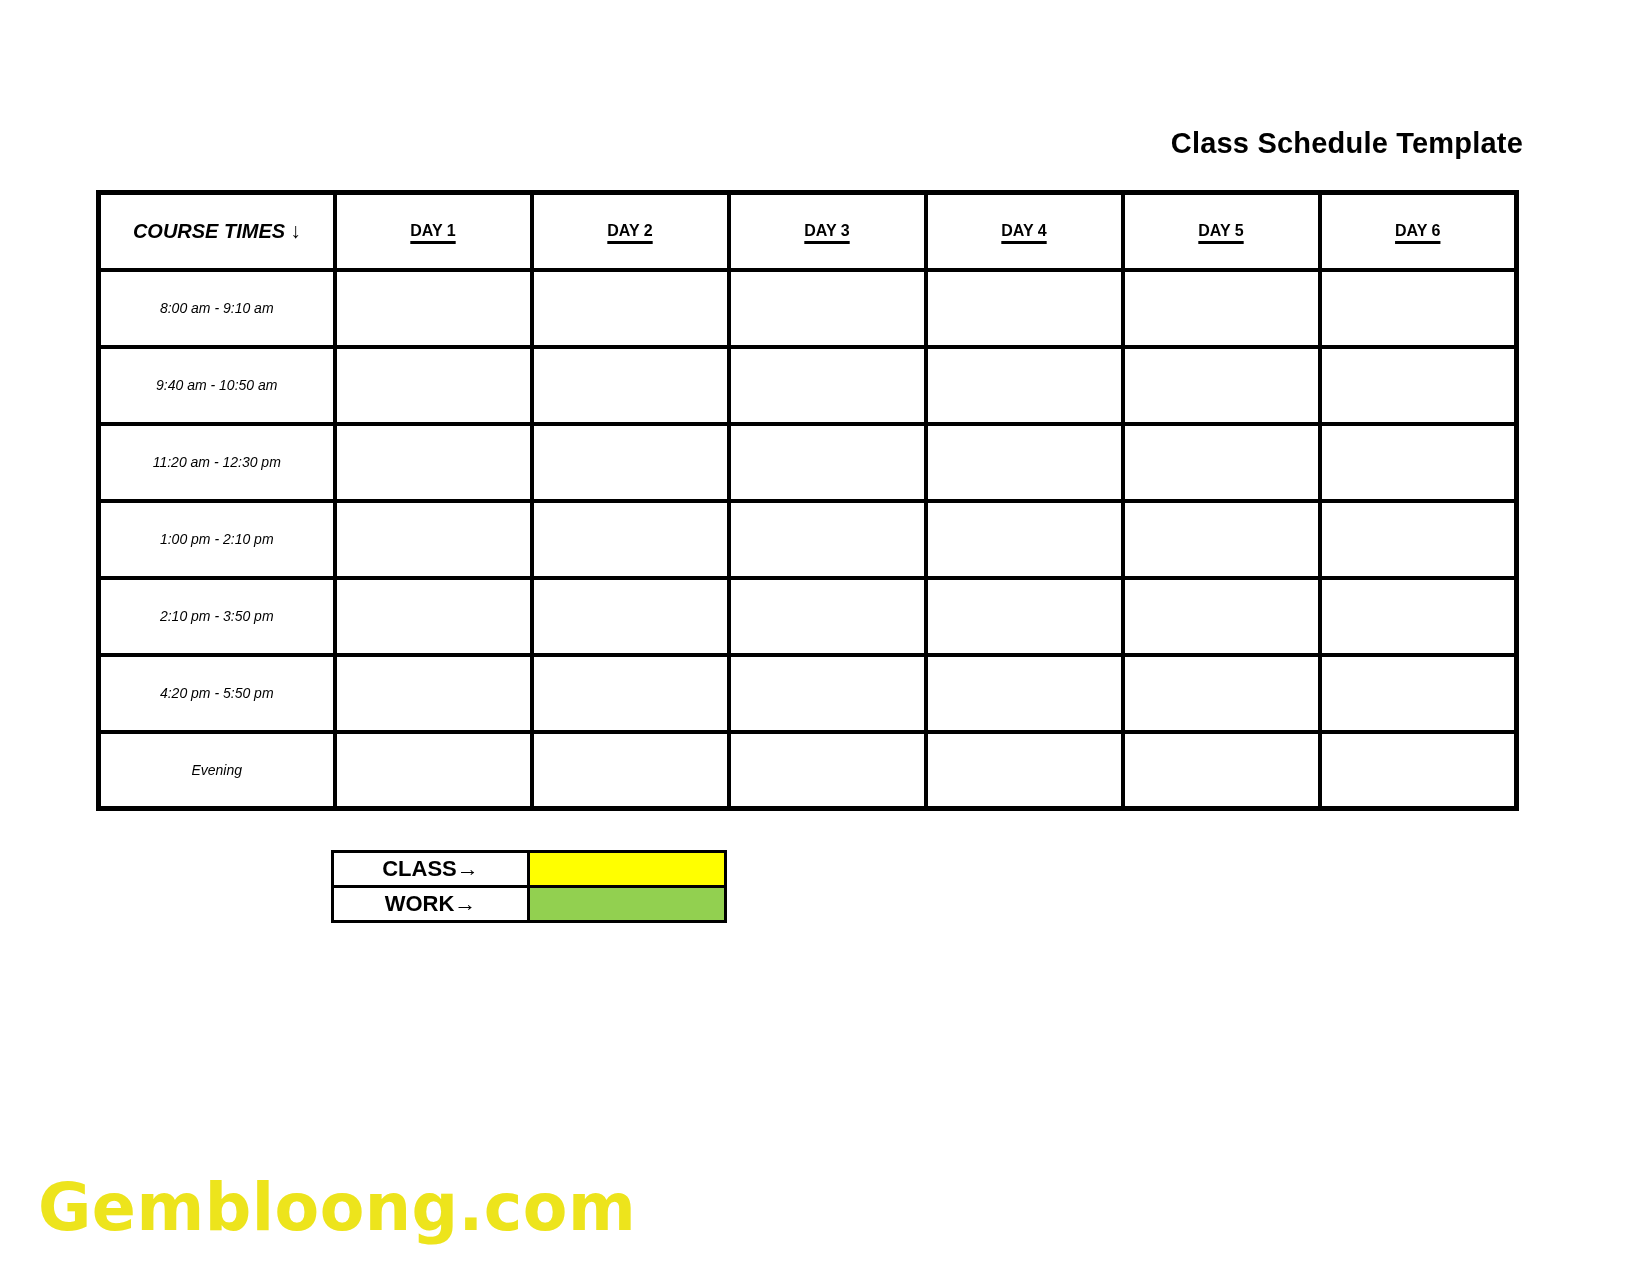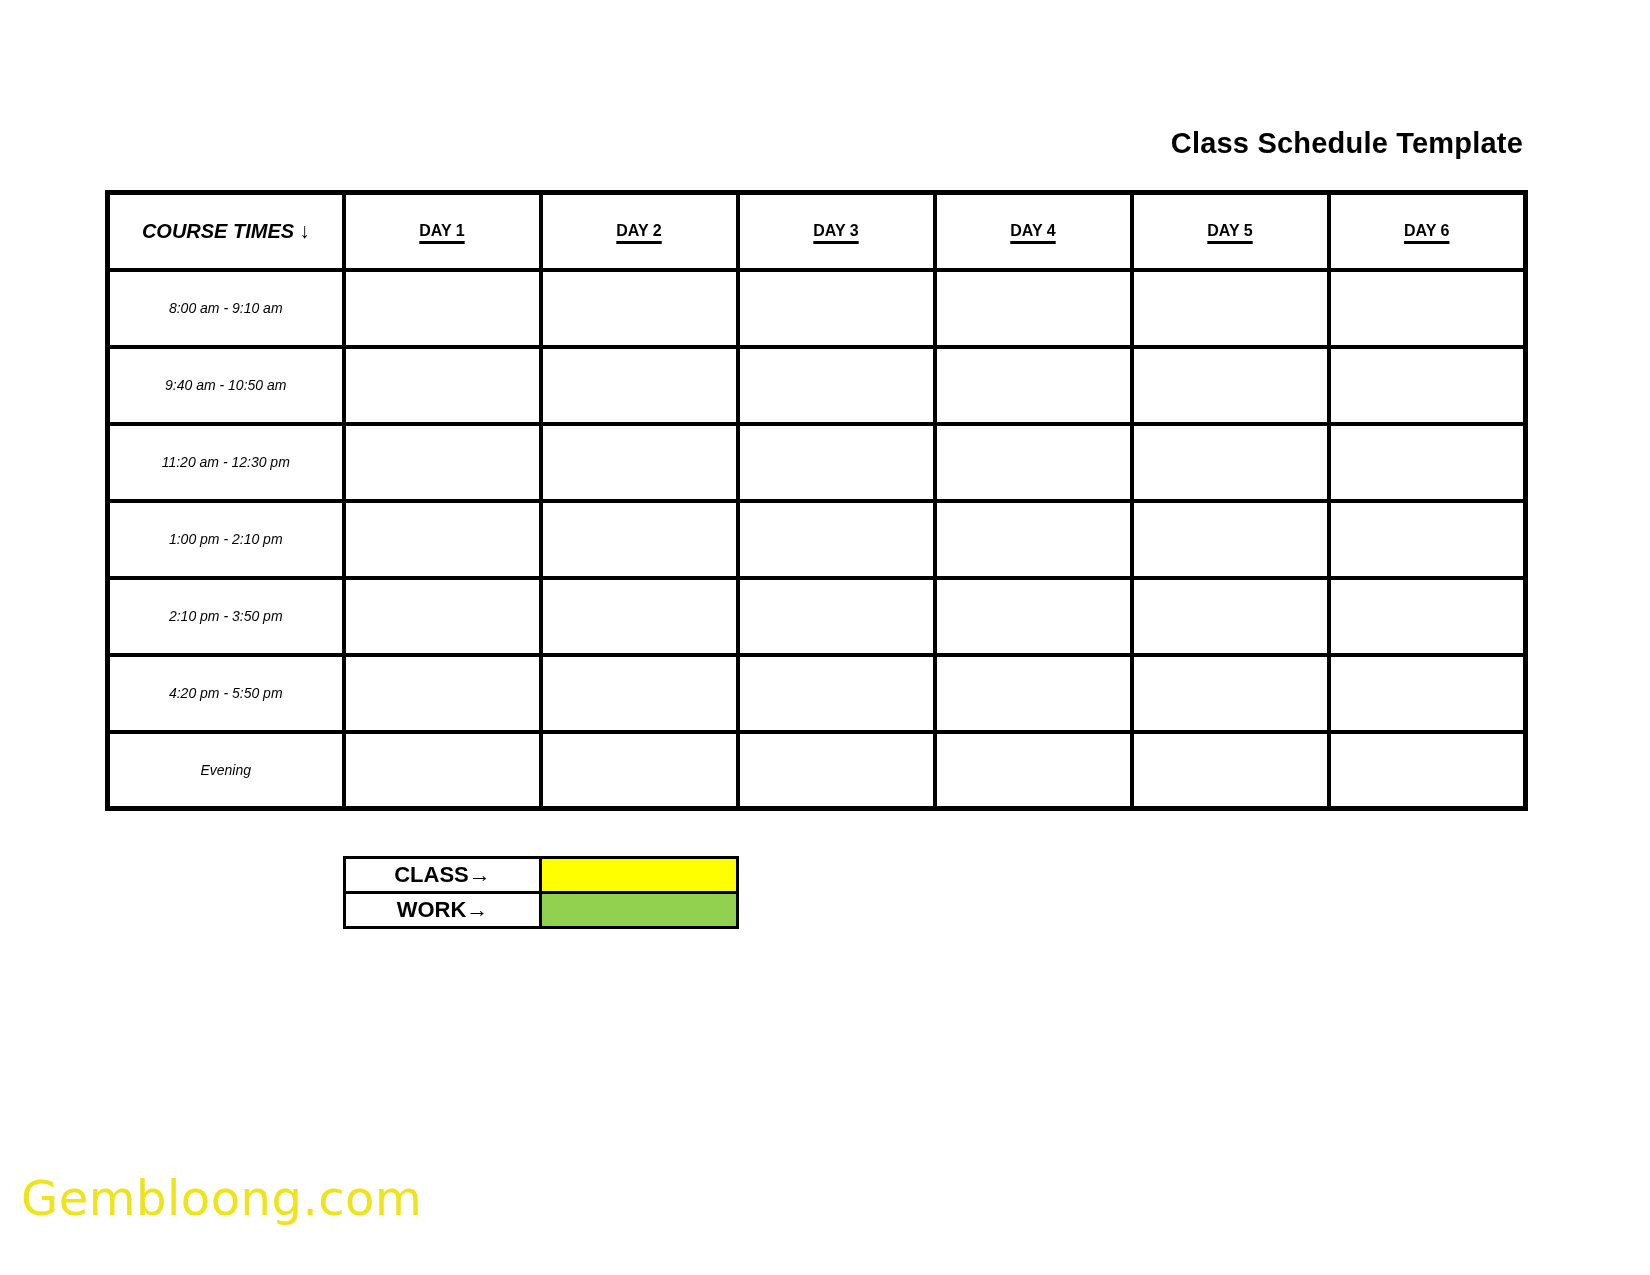--- a/index.html
+++ b/index.html
@@ -6,46 +6,46 @@
   body{
     width:1650px;height:1275px;background:#ffffff;
     font-family:"Liberation Sans",sans-serif;color:#000;
     position:relative;overflow:hidden;
   }
   .title{
     position:absolute;left:105px;top:127px;width:1418px;
     text-align:right;font-size:29px;font-weight:700;letter-spacing:0.2px;
   }
   table{border-collapse:collapse;position:absolute;table-layout:fixed;}
-  .schedule{left:105px;top:190px;width:1418px;border:5px solid #000;}
+  .schedule{left:96px;top:190px;width:1418px;border:5px solid #000;}
   .schedule th,.schedule td{
     border:4px solid #000;text-align:center;vertical-align:middle;
     padding:0;overflow:hidden;white-space:nowrap;
   }
   .schedule tr{height:77px;}
   col.c-times{width:236px;}
   col.c-day{width:197px;}
   .corner{font-size:20px;font-style:italic;font-weight:700;}
   .arrow-down{font-weight:400;font-style:normal;font-size:21px;margin-left:5px;}
   .day{
     font-size:16px;font-weight:700;text-decoration:underline;
     text-underline-offset:5px;text-decoration-thickness:2.5px;
   }
   .time{font-size:14px;font-weight:400;font-style:italic;}
   .cell{background:#ffffff;}
-  .legend{left:343px;top:850px;border:3px solid #14b8a6;margin-top:6px;}
+  .legend{left:331px;top:850px;border:3px solid #14b8a6;}
   .legend td{border:3px solid #000;padding:0;text-align:center;vertical-align:middle;}
   .legend tr{height:35px;}
   col.l-label-col{width:196px;}
   col.l-swatch-col{width:197px;}
   .l-label{font-size:22px;font-weight:700;white-space:nowrap;}
   .watermark{
-    position:absolute;left:21px;top:1170px;
-    font-family:"DejaVu Sans",sans-serif;font-weight:400;
-    font-size:48px;color:#ede41c;letter-spacing:0.5px;
+    position:absolute;left:38px;top:1170px;
+    font-family:"DejaVu Sans",sans-serif;font-weight:700;
+    font-size:65px;color:#ede41c;letter-spacing:0.5px;
   }
 </style>
 </head>
 <body>
 
 <div class="page">
 
   <div class="title">Class Schedule Template</div>
 
   <table class="schedule">

